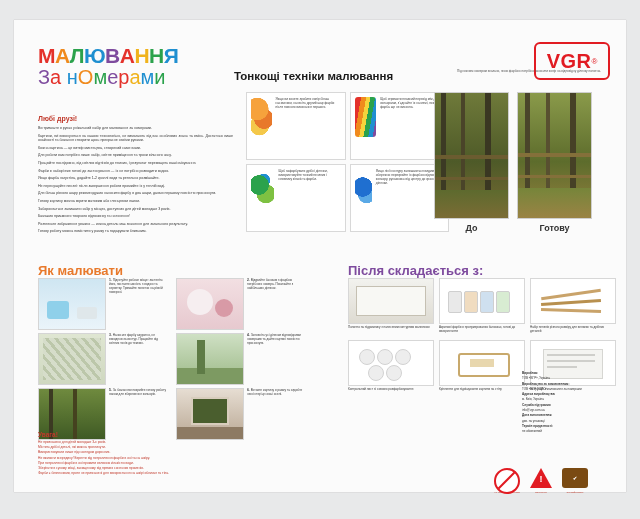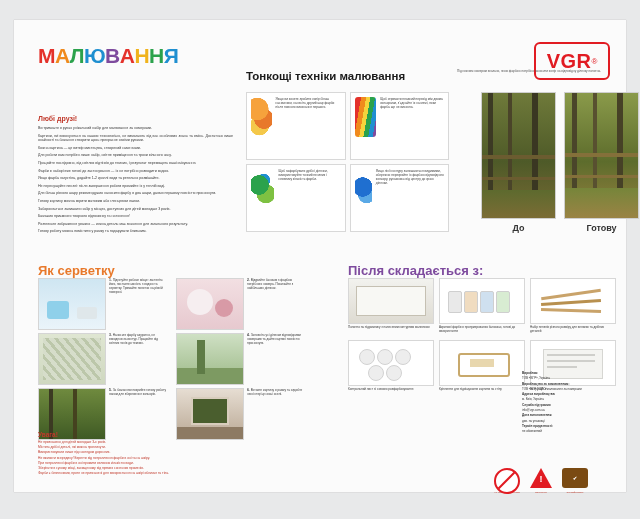--- a/index.html
+++ b/index.html
@@ -18,27 +18,27 @@
   .vgr sup{color:#e11b22;font-size:8px;vertical-align:top;}
   
   .h-sec{font-weight:bold;font-size:11.5px;color:#1a1a1a;}
   .h-orange{font-weight:bold;font-size:13px;color:#e8792b;}
   .h-purple{font-weight:bold;font-size:13px;color:#7e4b9e;}
   
   .lt{position:absolute;left:24px;top:95px;width:195px;}
   .lt h4{margin:0 0 4px 0;font-size:7px;color:#c0392b;font-weight:bold;}
   .lt p{margin:0 0 3px 0;font-size:3.6px;line-height:4.6px;color:#3a3a3a;text-align:justify;}
   
-  .tech{position:absolute;left:232px;top:50px;width:200px;}
+  .tech{position:absolute;left:220px;top:50px;width:200px;}
   .tech-grid{position:absolute;left:232px;top:72px;width:203px;}
   .card{border:1px solid #d8d8d8;background:#fff;}
   .sw{width:52px;height:40px;border-radius:3px;}
   .cap{font-size:3.2px;line-height:4px;color:#444;}
   
-  .ba{position:absolute;left:467px;top:72px;width:156px;}
+  .ba{position:absolute;left:420px;top:72px;width:156px;}
   .ba .ph{width:73px;height:125px;border:1px solid #cfcfcf;overflow:hidden;position:relative;}
   .ba .lbl{text-align:center;font-weight:bold;font-size:9px;color:#333;margin-top:4px;}
   .ba-note{position:absolute;left:443px;top:50px;width:150px;font-size:3.1px;line-height:3.9px;color:#555;}
   
   .hp{position:absolute;left:24px;top:243px;}
   .steps{position:absolute;left:24px;top:258px;width:300px;}
   .step{display:flex;margin-bottom:3px;}
   .step .im{width:66px;height:50px;border:1px solid #d5d5d5;overflow:hidden;position:relative;}
   .step .tx{font-size:3.1px;line-height:4px;color:#3a3a3a;padding-left:3px;width:58px;}
   .step .tx b{font-size:3.4px;}
@@ -71,20 +71,23 @@
 </style>
 </head>
 <body>
 
 <div id="page">
  <div id="sheet">
 
   <div class="logo">
     <div class="l1">
       <span style="color:#e4322b">М</span><span style="color:#f08a1d">А</span><span style="color:#2ba24c">Л</span><span style="color:#1f8fd0">Ю</span><span style="color:#7e4b9e">В</span><span style="color:#e4322b">А</span><span style="color:#f0b31d">Н</span><span style="color:#2ba24c">Н</span><span style="color:#1f8fd0">Я</span>
+    </div>
+    <div class="l2">
+      <span style="color:#7e4b9e">З</span><span style="color:#e4322b">а</span>&nbsp;<span style="color:#1f8fd0">н</span><span style="color:#f08a1d">О</span><span style="color:#2ba24c">м</span><span style="color:#7e4b9e">е</span><span style="color:#e4322b">р</span><span style="color:#f0b31d">а</span><span style="color:#1f8fd0">м</span><span style="color:#2ba24c">и</span>
     </div>
   </div>
   <div class="vgr">
     <span>VGR</span>
         <sup>®</sup>
   </div>
 
   <div class="lt">
     <h4>Любі друзі!</h4>
     <p>Ви тримаєте в руках унікальний набір для малювання за номерами.</p>
@@ -163,21 +166,21 @@
           <div style="position:absolute;left:52px;top:0;width:6px;height:100%;background:#464126;"></div>
           <div style="position:absolute;left:0;top:60px;width:100%;height:4px;background:#84703a;"></div>
           <div style="position:absolute;left:0;top:82px;width:100%;height:3px;background:#84703a;"></div>
           <div style="position:absolute;left:0;bottom:0;width:100%;height:30px;background:linear-gradient(#76853a,#9a8344);"></div>
         </div>
         <div class="lbl">Готову</div>
       </div>
     </div>
   </div>
 
-  <div class="hp h-orange">Як серветку</div>
+  <div class="hp h-orange">Як малювати</div>
   <div class="steps">
     <div class="row" style="gap:6px;">
 
       <div style="width:132px;">
         <div class="step">
           <div class="im" style="background:linear-gradient(#cfe6f2,#eaf4fa);">
             <div style="position:absolute;left:8px;top:22px;width:22px;height:18px;background:#8fd0ea;border-radius:3px;"></div>
             <div style="position:absolute;left:38px;top:28px;width:20px;height:12px;background:#dfe7ea;border-radius:2px;"></div>
           </div>
           <div class="tx"><b>1.</b> <span>Підготуйте робоче місце: застеліть його, поставте ємність з водою та серветку. Тримайте полотно на рівній поверхні.</span></div>

